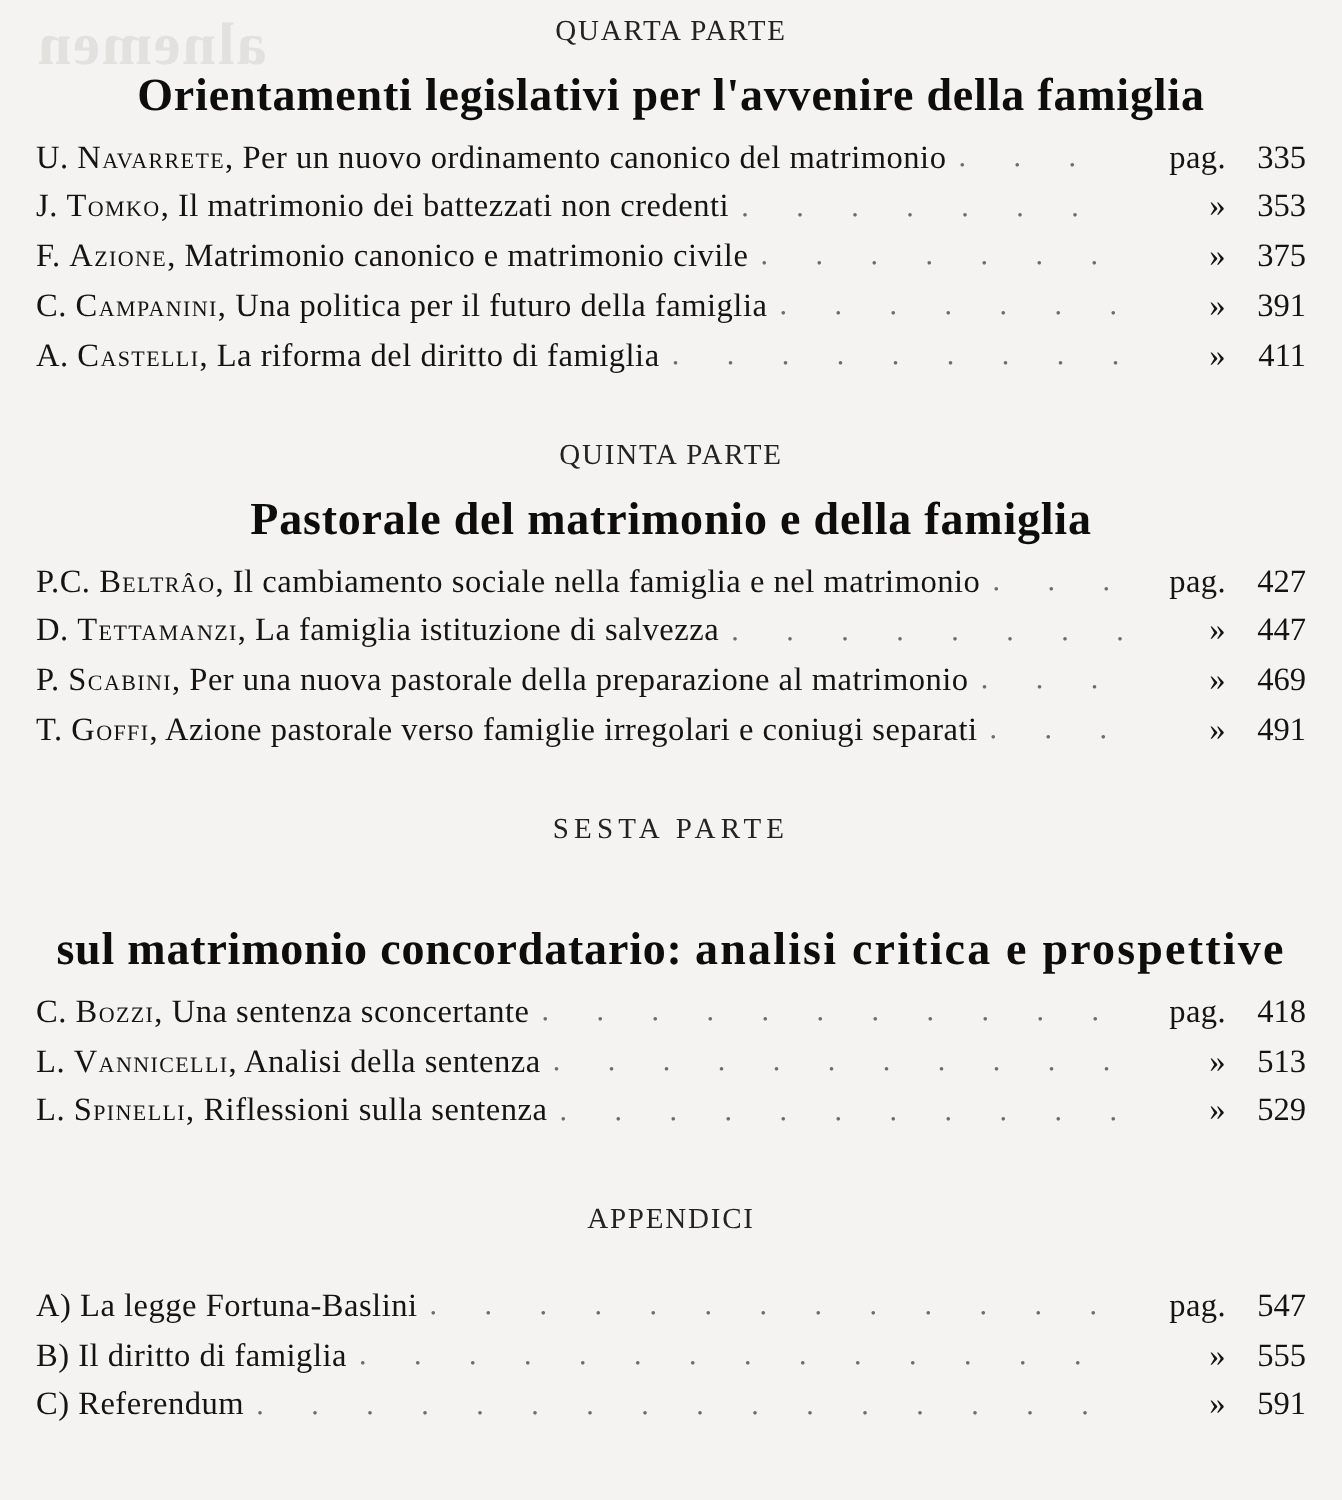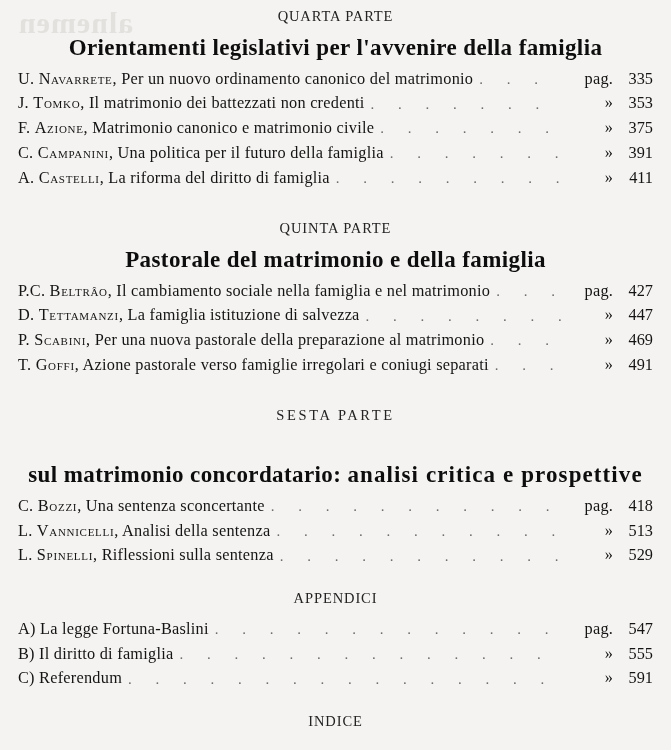--- a/index.html
+++ b/index.html
@@ -55,21 +55,21 @@
     margin: 9px 0 0 0;
     line-height: 1.22;
   }
   .part-title .reg { font-weight: bold; letter-spacing: 1.1px; }
 
   .section-heading {
     text-align: center;
     font-size: 14.5px;
     letter-spacing: 0.9px;
     color: #232323;
-    margin: 0;
+    margin: 12px;
   }
 
   .entries { margin: 0; padding: 0; list-style: none; }
 
   .entry {
     display: flex;
     align-items: flex-end;
     font-size: 16.3px;
     line-height: 1.0;
     padding: 8.5px 0 0 0;

